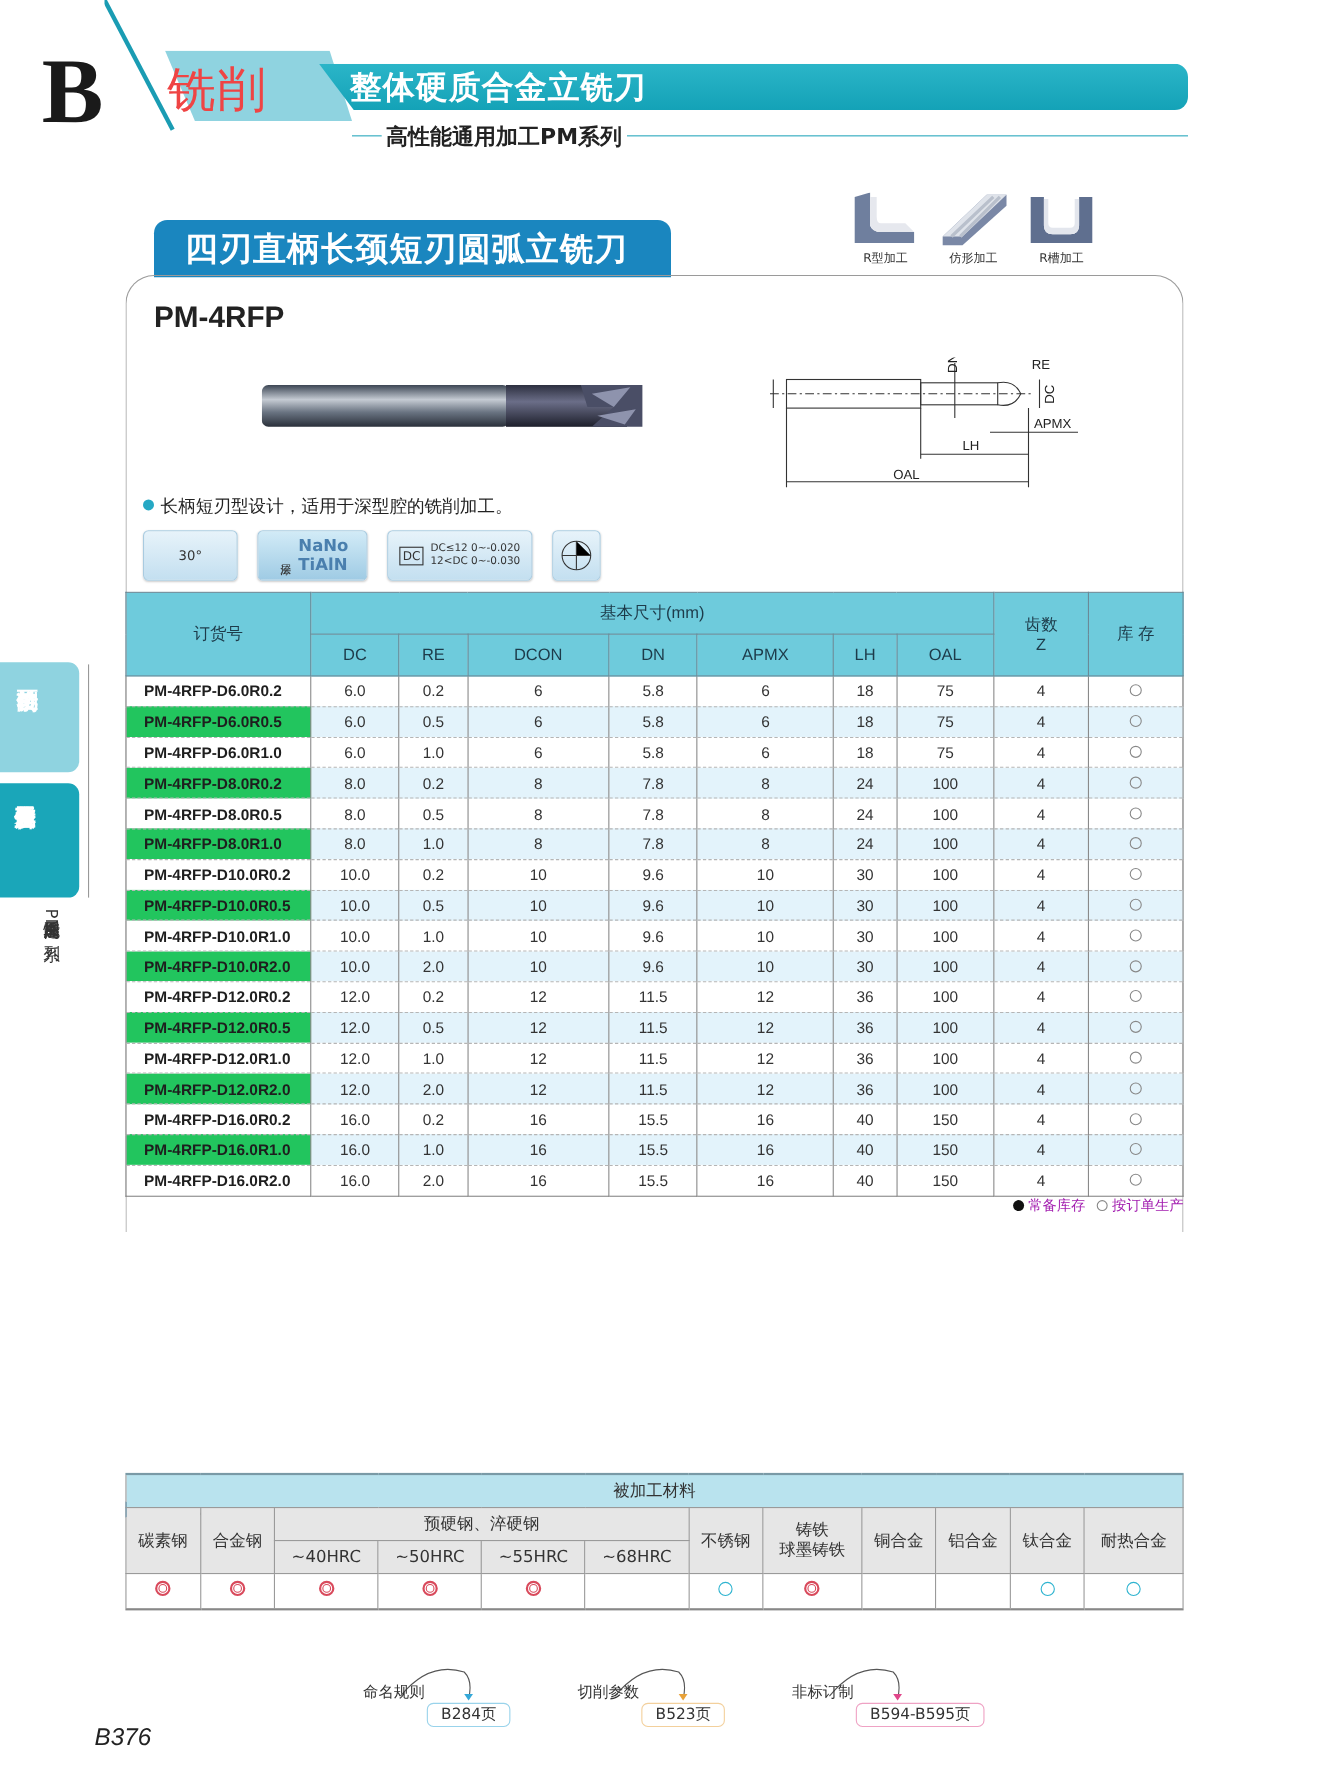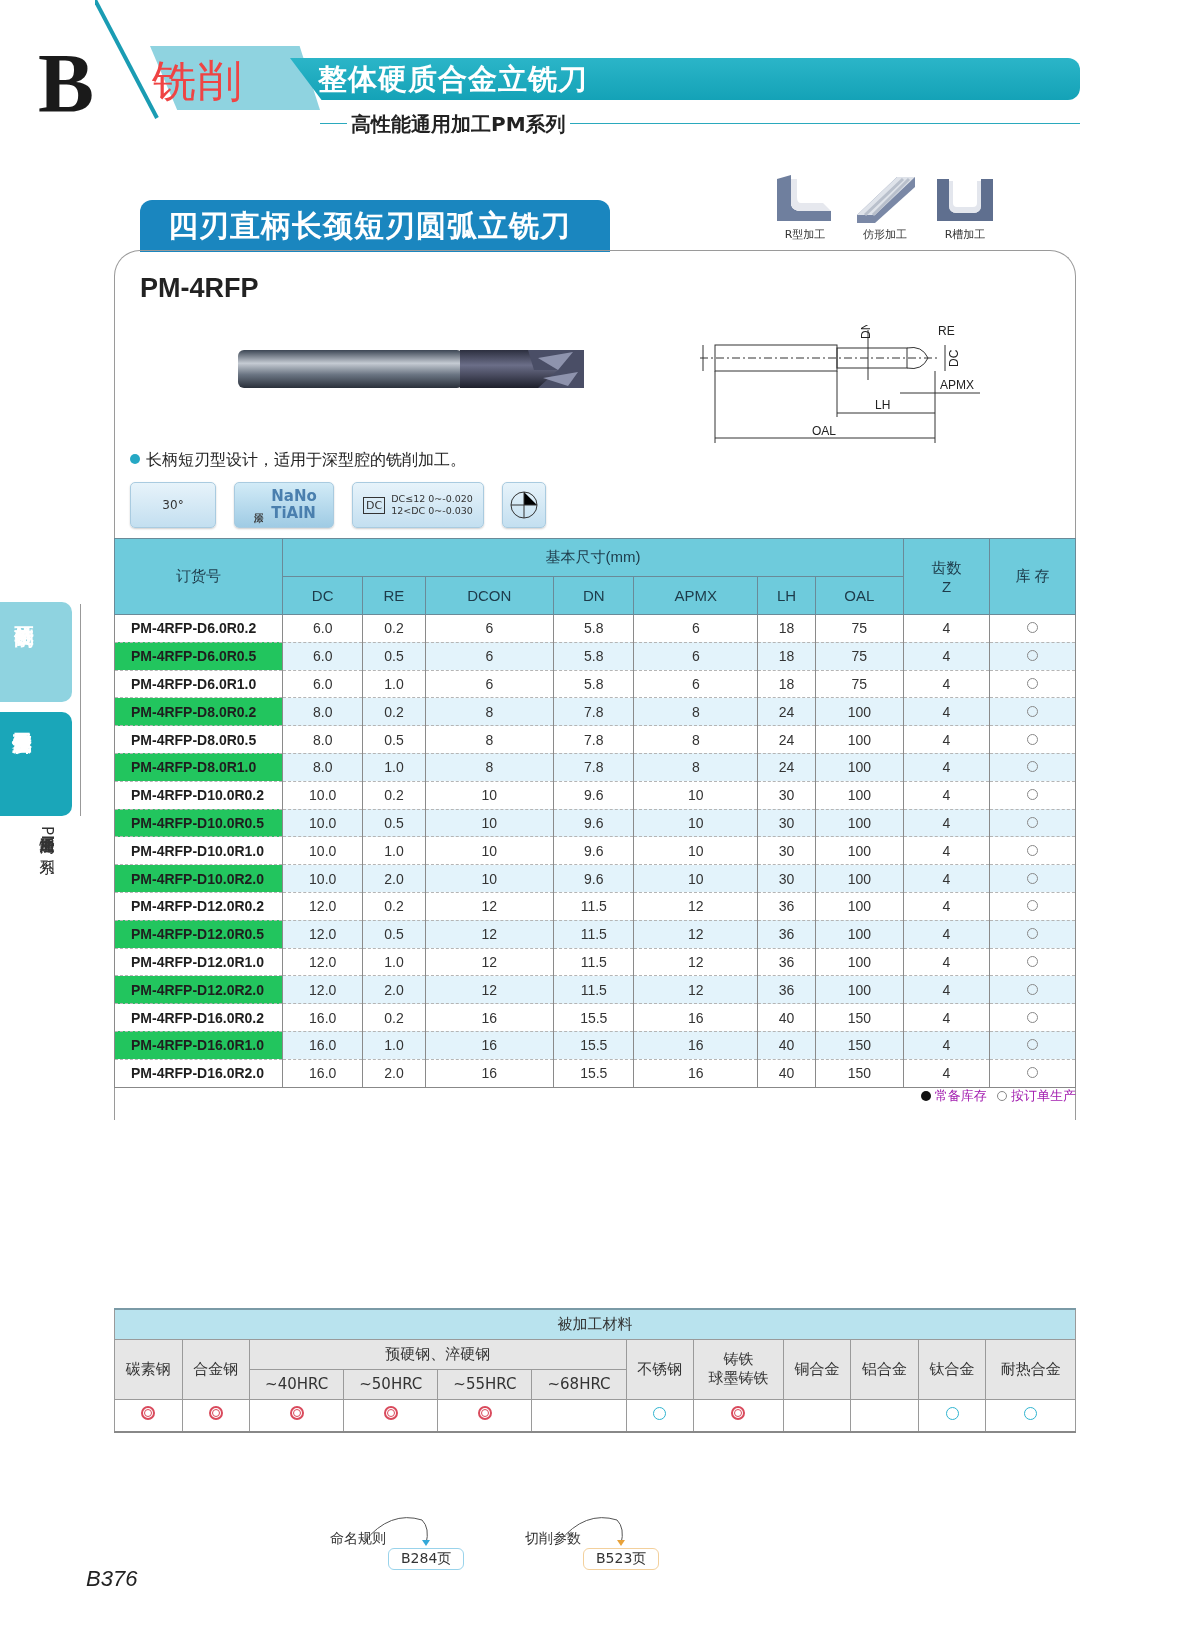--- a/index.html
+++ b/index.html
@@ -44,21 +44,21 @@
   .legend .o{display:inline-block;width:10px;height:10px;border-radius:50%;border:1px solid #888;vertical-align:-1px;margin-left:6px;}
   
   .side1{left:0;top:602px;width:72px;height:100px;background:#8fd3e0;border-radius:0 10px 10px 0;}
   .side2{left:0;top:712px;width:72px;height:104px;background:#1aa6b9;border-radius:0 10px 10px 0;}
   .vt{writing-mode:vertical-rl;font-weight:bold;color:#fff;font-size:19px;line-height:21px;}
   .side-line{left:80px;top:604px;width:1px;height:212px;background:#999;}
   .side-sub{left:37px;top:826px;writing-mode:vertical-rl;font-size:15px;color:#333;}
   
   .mat-title{left:114px;top:1358px;font-size:19px;font-weight:bold;color:#222;}
   .mat-title .lg{font-size:13px;font-weight:normal;}
-  .mat{left:114px;top:1308px;width:962px;font-size:15px;}
+  .mat{left:114px;top:1339px;width:962px;font-size:15px;}
   .mat th{background:#e6e6e6;font-weight:normal;color:#333;border:1px solid #9a9a9a;height:30px;}
   .mat th.top{background:#b9e3ee;height:30px;border-top:2px solid #7a9aa6;}
   .mat td{height:33px;text-align:center;border-left:1px solid #9a9a9a;border-right:1px solid #9a9a9a;border-bottom:2px solid #888;}
   .dbl{display:inline-block;width:14px;height:14px;border-radius:50%;border:2px solid #d94a5c;position:relative;}
   .dbl::after{content:"";position:absolute;left:1px;top:1px;width:8px;height:8px;border-radius:50%;border:1px solid #d94a5c;box-sizing:border-box;}
   .sgl{display:inline-block;width:13px;height:13px;border-radius:50%;border:1.5px solid #2fb4d0;}
   
   .refs{left:320px;top:1516px;display:flex;align-items:flex-end;}
   .ref{position:relative;width:195px;height:60px;}
   .ref .lbl{position:absolute;left:10px;top:14px;font-size:14px;color:#333;}
@@ -484,15 +484,23 @@
       <span class="pg" style="border-color:#34a8d880">B284页</span>
     </div>
     <div class="ref">
       <svg width="80" height="34" viewBox="0 0 80 34">
         <path d="M4 28 Q30 -4 62 6 Q70 14 66 30" fill="none" stroke="#555" stroke-width="1"></path>
         <path d="M62 26 L66 32 L70 26Z" fill="#e8a23a"></path>
       </svg>
       <span class="lbl">切削参数</span>
       <span class="pg" style="border-color:#e8a23a80">B523页</span>
     </div>
+    <div class="ref">
+      <svg width="80" height="34" viewBox="0 0 80 34">
+        <path d="M4 28 Q30 -4 62 6 Q70 14 66 30" fill="none" stroke="#555" stroke-width="1"></path>
+        <path d="M62 26 L66 32 L70 26Z" fill="#e0468a"></path>
+      </svg>
+      <span class="lbl">非标订制</span>
+      <span class="pg" style="border-color:#e0468a80">B594-B595页</span>
+    </div>
   </div>
 
 <div class="abs pageno">B376</div>
 
 </body></html>

